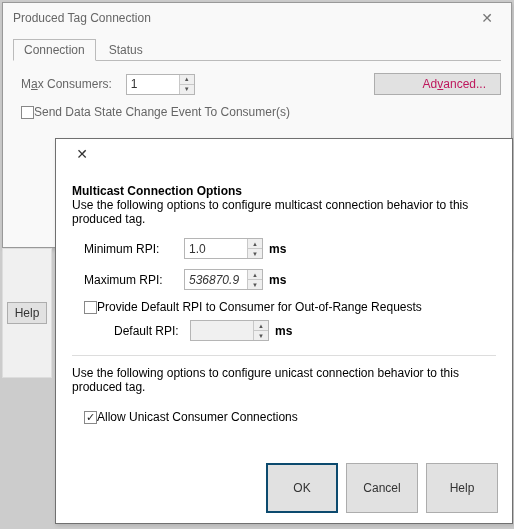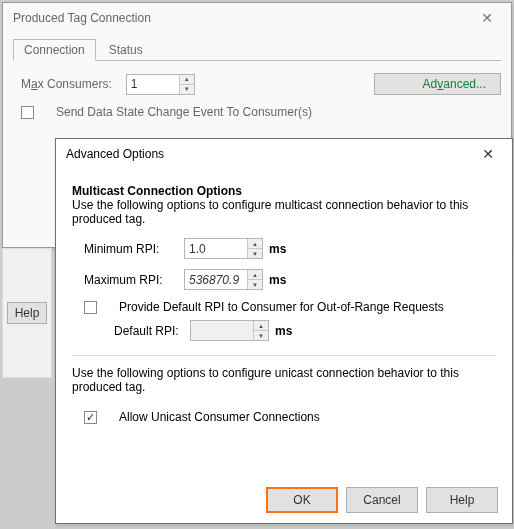--- a/index.html
+++ b/index.html
@@ -108,22 +108,22 @@
   .btn {
     background: #e1e1e1;
     border: 1px solid #adadad;
     padding: 3px 14px;
     font-size: 12px;
     cursor: pointer;
     min-width: 72px;
     text-align: center;
     color: #333;
   }
-  .btn.default { border: 2px solid #f97316; padding: 4px 13px; }
-  .chk-row { display: flex; align-items: center; gap: 22px; margin: 6px 0; color:#666; }
+  .btn.default { border: 2px solid #0c4a6e; padding: 16px 13px; }
+  .chk-row { display: flex; align-items: center; gap: 0; margin: 6px 0; color:#666; }
   .chk {
     width: 13px; height: 13px;
     border: 1px solid #888;
     background: #fff;
     display: inline-flex;
     align-items: center;
     justify-content: center;
     cursor: pointer;
     font-size: 11px;
     color: #222;
@@ -191,38 +191,37 @@
       </span>
       <span style="width:14px"></span>
       <span class="spin-wrap">
         <input class="spin-input" value="1" style="">
         <span class="spin-btns">
           <button class="spin-btn">▲</button>
           <button class="spin-btn">▼</button>
         </span>
       </span>
       <span style="flex:1"></span>
-      <button class="btn" style="min-width:86px;color:#15803d;padding-left:48px;">
+      <button class="btn" style="min-width:86px;color:#be185d;padding-left:48px;">
         <span>Ad</span><span class="und">v</span><span>anced...</span>
       </button>
     </div>
     <div class="chk-row" style="padding-left:8px;">
       <span class="chk"></span>
       <span>Send Data State Change Event To Consumer(s)</span>
     </div>
   </div>
 </div>
 
 <div id="leftpanel">
   <button class="btn" style="min-width:40px;padding:3px 6px;">Help</button>
 </div>
 
 <div id="adv" class="window">
   <div class="titlebar">
-    <span>Advanced Options</span>
     <span class="close-x" style="color:#333;">✕</span>
   </div>
   <div class="body">
     <div class="section-title">Multicast Connection Options</div>
     <div class="section-desc">Use the following options to configure multicast connection behavior to this produced tag.</div>
 
     <div class="form-row">
       <span class="flabel">Minimum RPI:</span>
       <span class="spin-wrap">
         <input class="spin-input" style="width: 62px;" value="1.0">

